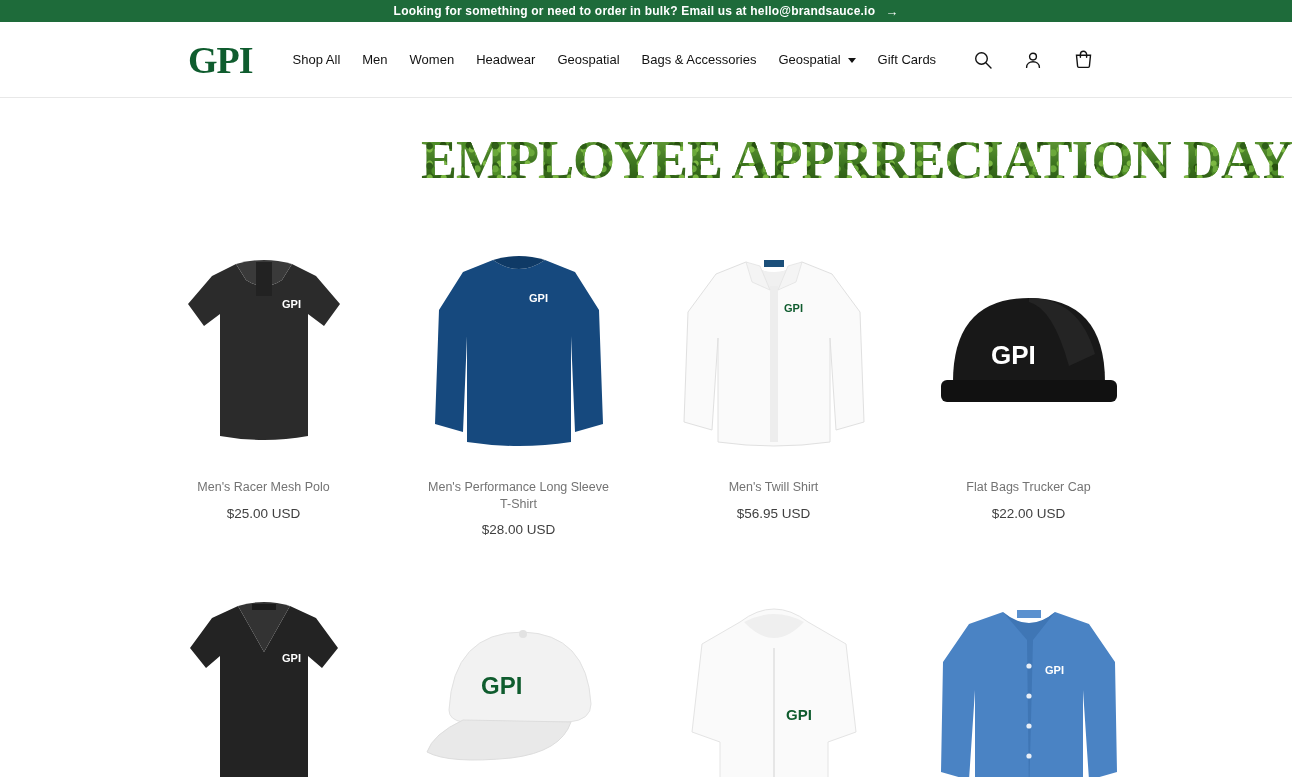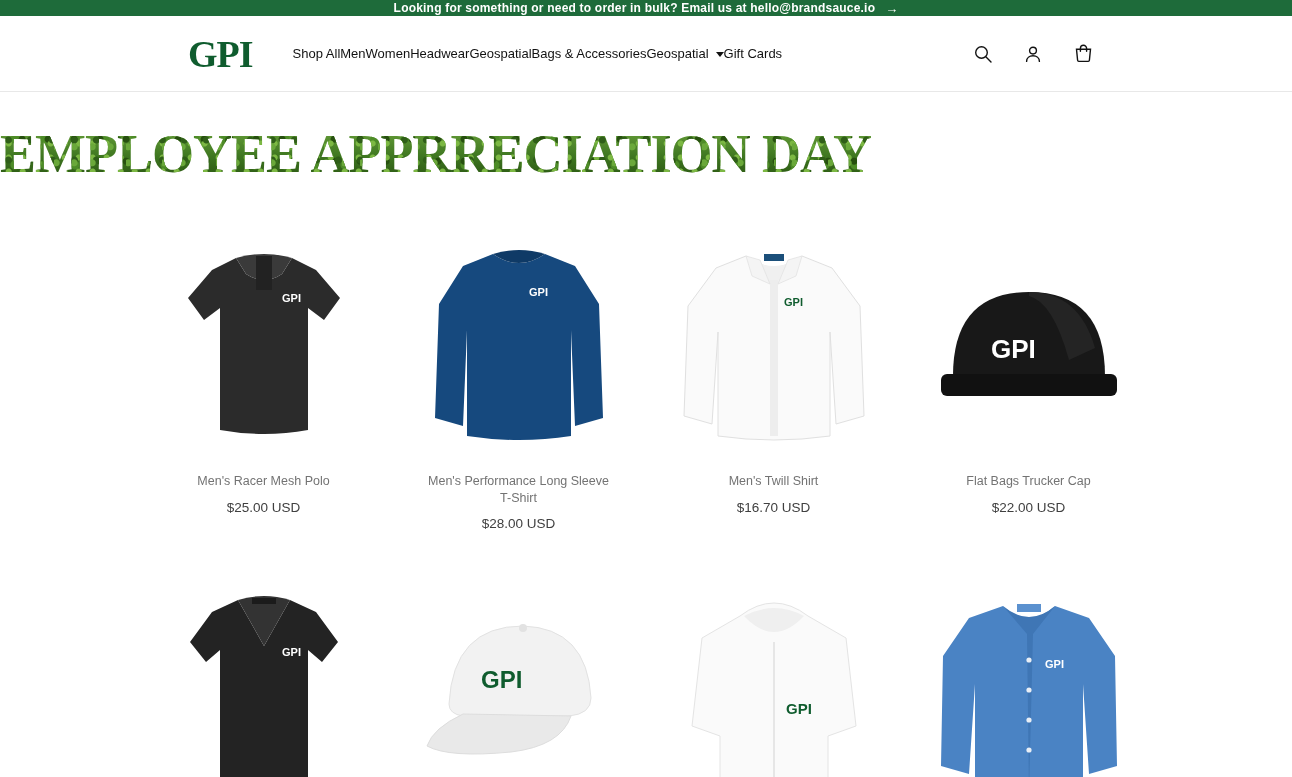--- a/index.html
+++ b/index.html
@@ -9,21 +9,21 @@
     overflow: hidden;
     background: #ffffff;
     font-family: "Liberation Sans", sans-serif;
     color: #121212;
   }
 
   
   .announcement {
     background: #1e6b3a;
     color: #ffffff;
-    height: 16px;
+    height: 22px;
     display: flex;
     align-items: center;
     justify-content: center;
     font-size: 12px;
     font-weight: bold;
     letter-spacing: 0.2px;
   }
   .announcement .arrow {
     margin-left: 10px;
     font-size: 13px;
@@ -46,20 +46,21 @@
     font-size: 38px;
     color: #0f5c2e;
     letter-spacing: -1px;
     margin-left: 148px;
     margin-right: 40px;
     line-height: 1;
   }
   .nav {
     display: flex;
     align-items: center;
+    gap: 22px;
     text-align: center;
   }
   .nav a, .nav .nav-item {
     font-size: 13px;
     color: #121212;
     text-decoration: none;
     white-space: nowrap;
     display: inline-flex;
     align-items: center;
     gap: 7px;
@@ -83,21 +84,21 @@
   .icon-btn {
     width: 34px; height: 34px;
     display: flex; align-items: center; justify-content: center;
     border: none; background: transparent; cursor: pointer;
     padding: 0;
   }
   .icon-btn svg { display: block; }
 
   
   .banner {
-    text-align: left;
+    text-align: right;
     padding: 34px 0 30px;
   }
   .banner-title {
     font-family: "Liberation Serif", serif;
     font-weight: bold;
     font-size: 54px;
     letter-spacing: -1px;
     line-height: 1.05;
     
     color: #3e7a22;
@@ -231,21 +232,21 @@
         <path d="M72 16 L42 28 L14 66 L10 176 L38 184 L44 92 L44 196 Q100 204 156 196 L156 92 L162 184 L190 176 L186 66 L158 28 L128 16 Q100 38 72 16 Z" fill="#fafafa" stroke="#e0e0e0" stroke-width="1"></path>
         <path d="M72 16 L96 44 L100 196 L104 44 L128 16 Q100 36 72 16 Z" fill="#f0f0f0"></path>
         <rect x="96" y="40" width="8" height="156" fill="#ededed"></rect>
         <path d="M72 16 L86 20 L96 44 L78 36 Z" fill="#f4f4f4" stroke="#e2e2e2" stroke-width="0.8"></path>
         <path d="M128 16 L114 20 L104 44 L122 36 Z" fill="#f4f4f4" stroke="#e2e2e2" stroke-width="0.8"></path>
         <rect x="90" y="14" width="20" height="7" fill="#1b4f7a"></rect>
         <text x="110" y="66" font-family="Liberation Sans, sans-serif" font-size="11" font-weight="bold" fill="#0f5c2e">GPI</text>
       </svg>
     </div>
     <div class="card-title">Men's Twill Shirt</div>
-    <div class="card-price">$16.70 USD</div>
+    <div class="card-price">$56.95 USD</div>
   </div>
 
   <div class="card">
     <div class="card-media">
       <svg class="prod-svg" width="200" height="215" viewBox="0 0 200 215">
         <path d="M24 136 Q24 52 100 52 Q176 52 176 136 Z" fill="#181818"></path>
         <path d="M100 52 Q150 52 166 108 L140 120 Q124 62 100 56 Z" fill="#242424"></path>
         <rect x="12" y="134" width="176" height="22" rx="6" fill="#111"></rect>
         <text x="62" y="118" font-family="Liberation Sans, sans-serif" font-size="26" font-weight="bold" fill="#ffffff">GPI</text>
       </svg>

